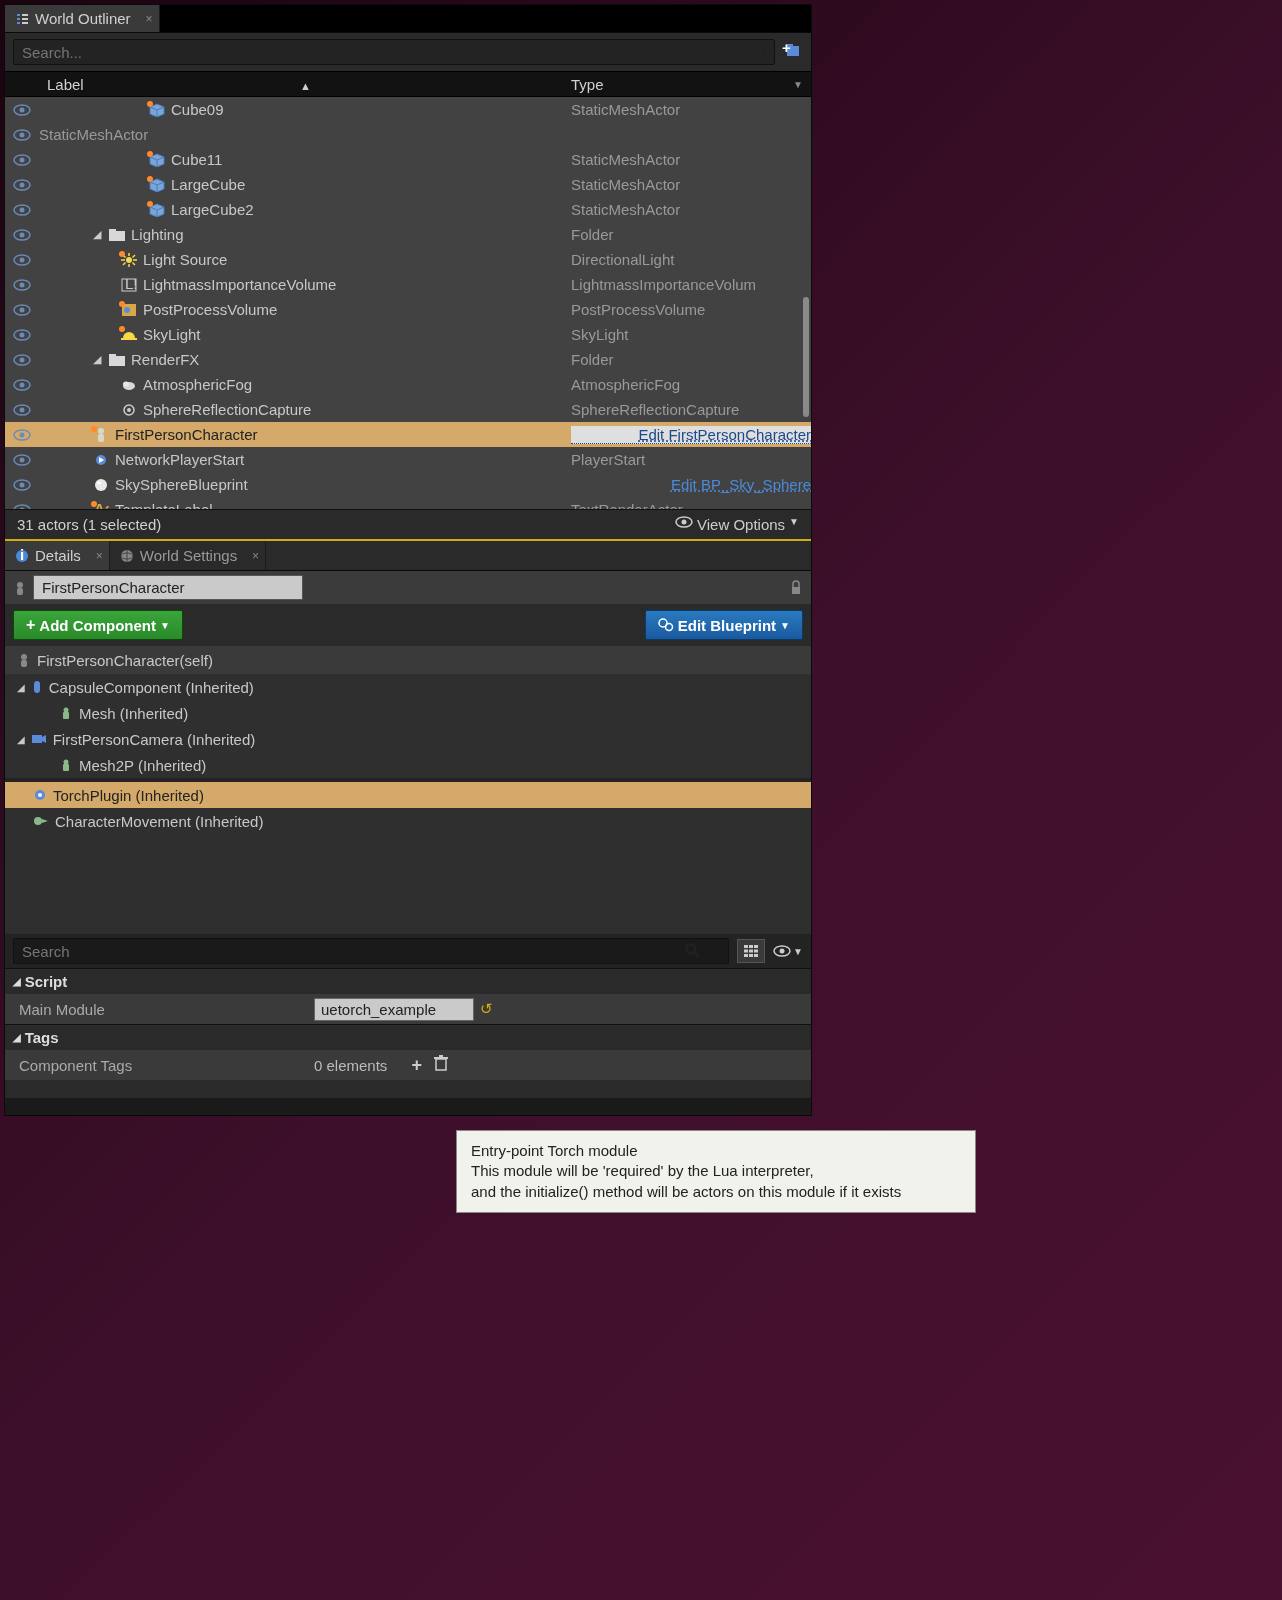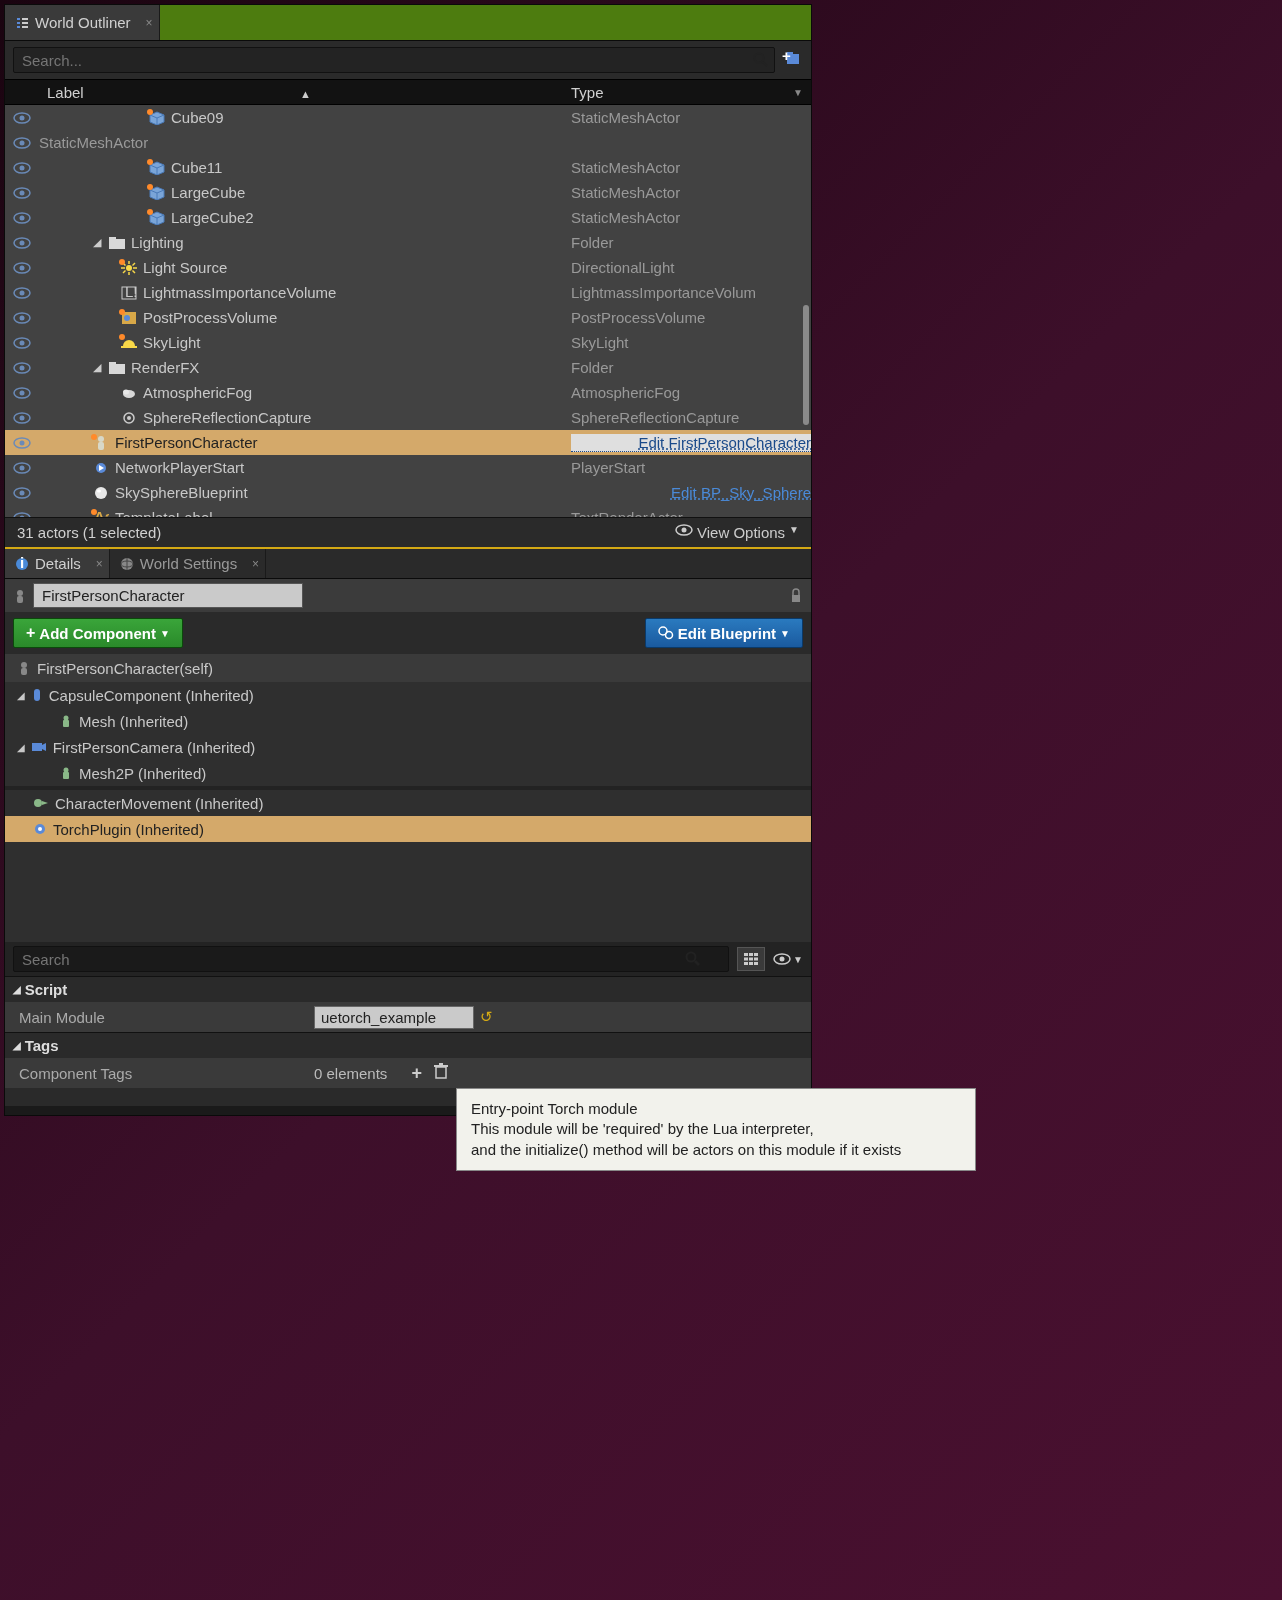--- a/index.html
+++ b/index.html
@@ -1,18 +1,18 @@
 <!DOCTYPE html>
 <html><head>
 <meta charset="utf-8">
 <style>
 * { margin: 0; padding: 0; box-sizing: border-box; font-family: "Segoe UI", Tahoma, sans-serif; font-size: 15px; }
 body { background: linear-gradient(135deg, #1a0410 0%, #3d0f2a 50%, #4a1030 100%); width: 1282px; height: 1600px; overflow: hidden; }
 .panel-wrap { width: 808px; height: 1112px; background: #1a1a1a; border: 1px solid #0a0a0a; position: relative; }
-.tab-bar { background: #4d7c0f; height: 36px; display: flex; border-bottom: 1px solid #0a0a0a; }
+.tab-bar { background: #000000; height: 28px; display: flex; border-bottom: 1px solid #0a0a0a; }
 .tab { background: #3a3a3a; color: #d0d0d0; padding: 4px 28px 4px 10px; display: flex; align-items: center; gap: 6px; position: relative; border-right: 1px solid #1a1a1a; height: 100%; }
 .tab.inactive { background: #2a2a2a; color: #999; }
 .tab-icon { width: 14px; height: 14px; display: inline-flex; align-items: center; justify-content: center; }
 .close-x { position: absolute; right: 6px; top: 50%; transform: translateY(-50%); color: #888; font-size: 12px; cursor: pointer; }
 .search-row { background: #2a2a2a; padding: 6px 8px; display: flex; align-items: center; gap: 6px; }
 .search-input { flex: 1; background: #232323; border: 1px solid #111; color: #aaa; padding: 4px 28px 4px 8px; height: 26px; border-radius: 2px; }
 .search-icon-btn { position: absolute; right: 42px; color: #bbb; }
 .add-folder-btn { width: 22px; height: 22px; color: #5a8ad8; font-weight: bold; }
 .headers-row { background: #121212; color: #d0d0d0; display: flex; height: 26px; align-items: center; border-top: 1px solid #000; border-bottom: 1px solid #000; }
 .hd-label { width: 566px; padding-left: 42px; position: relative; }
@@ -53,21 +53,21 @@
 .search-input2 { flex: 1; background: #1a1a1a; border: 1px solid #111; color: #888; padding: 3px 26px 3px 8px; height: 26px; border-radius: 2px; }
 .matrix-btn { width: 28px; height: 24px; background: #3a3a3a; border: 1px solid #555; display: flex; align-items: center; justify-content: center; color: #ccc; }
 .cat-header { background: #2a2a2a; color: #ddd; padding: 4px 8px; font-weight: bold; display: flex; align-items: center; gap: 4px; border-top: 1px solid #111; }
 .prop-row { background: #3a3a3a; display: flex; align-items: center; height: 30px; }
 .prop-label { width: 309px; padding-left: 14px; color: #aaa; }
 .prop-value { display: flex; align-items: center; gap: 6px; }
 .text-field { background: #cacaca; color: #222; padding: 2px 6px; width: 160px; border: 1px solid #666; }
 .reset-arrow { color: #d4a914; }
 .elem-count { color: #bbb; }
 .plus-trash { color: #ccc; margin-left: 18px; display: flex; gap: 12px; }
-.tooltip { position: absolute; left: 456px; top: 1088px; background: #f2f2ec; color: #222; padding: 10px 14px; border: 1px solid #888; width: 520px; font-size: 15px; line-height: 1.35; z-index: 50; }
+.tooltip { position: absolute; left: 456px; top: 1130px; background: #f2f2ec; color: #222; padding: 10px 14px; border: 1px solid #888; width: 520px; font-size: 15px; line-height: 1.35; z-index: 50; }
 .panel-outer { padding: 4px; }
 svg { display: block; }
 </style>
 </head>
 <body>
 
 <div class="panel-outer">
 <div class="panel-wrap">
 
   <div class="tab-bar">
@@ -574,39 +574,39 @@
           <span style="width: 10px; display: inline-block;"></span>
           <span>
             <svg width="14" height="14">
               <circle cx="7" cy="4" r="2.5" fill="#8ab888"></circle>
               <rect x="4" y="6" width="6" height="7" rx="1" fill="#8ab888"></rect>
             </svg>
           </span>
           <span>Mesh2P (Inherited)</span>
         </div>
         <div class="comp-gap"></div>
+        <div class="comp-row sel" style="padding-left: 12px;">
+          <span style="width: 10px; display: inline-block;"></span>
+          <span>
+            <svg width="14" height="14">
+              <circle cx="7" cy="7" r="5" fill="#5a8ad8"></circle>
+              <circle cx="7" cy="7" r="2" fill="#fff"></circle>
+            </svg>
+          </span>
+          <span>TorchPlugin (Inherited)</span>
+        </div>
         <div class="comp-row" style="padding-left: 12px;">
           <span style="width: 10px; display: inline-block;"></span>
           <span>
             <svg width="16" height="14">
               <circle cx="5" cy="7" r="4" fill="#8ab888"></circle>
               <polygon points="9,5 15,7 9,9" fill="#8ab888"></polygon>
             </svg>
           </span>
           <span>CharacterMovement (Inherited)</span>
-        </div>
-        <div class="comp-row sel" style="padding-left: 12px;">
-          <span style="width: 10px; display: inline-block;"></span>
-          <span>
-            <svg width="14" height="14">
-              <circle cx="7" cy="7" r="5" fill="#5a8ad8"></circle>
-              <circle cx="7" cy="7" r="2" fill="#fff"></circle>
-            </svg>
-          </span>
-          <span>TorchPlugin (Inherited)</span>
         </div>
       </div>
   <div class="comp-area-fill"></div>
 
   <div class="search-row2" style="position:relative;">
     <input class="search-input2" placeholder="Search" style="">
     <span style="position:absolute; left:680px; color:#bbb;">
       <svg width="16" height="16">
             <circle cx="6" cy="6" r="4.5" stroke="#222" stroke-width="2" fill="none"></circle>
             <line x1="10" y1="10" x2="14" y2="14" stroke="#222" stroke-width="2.5"></line>

